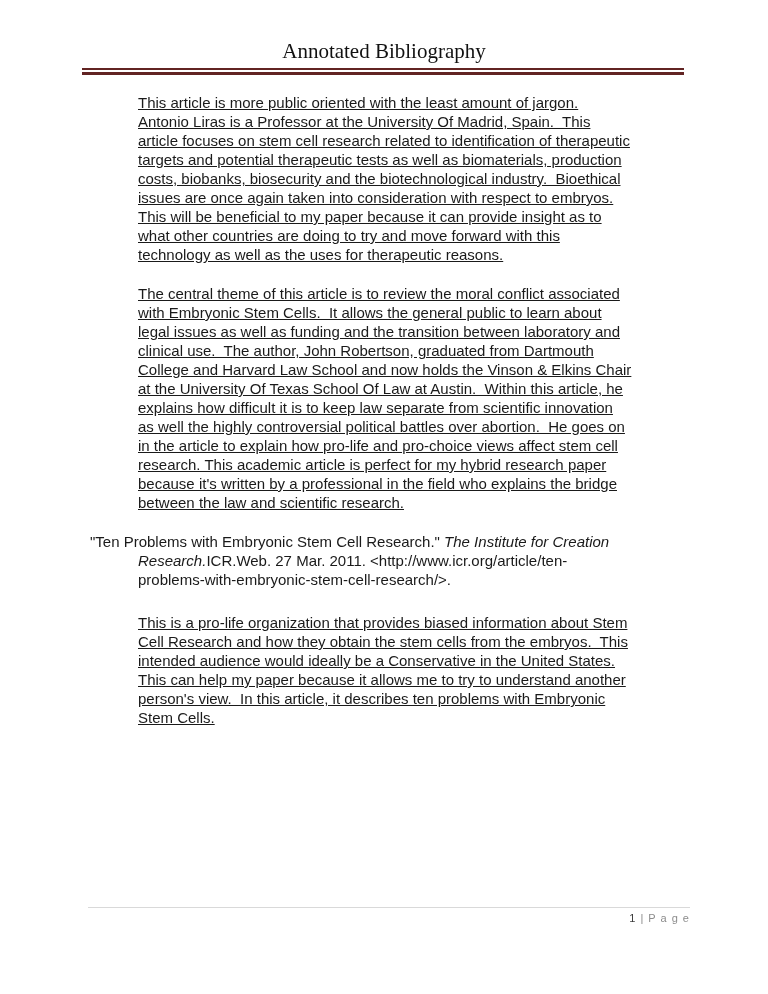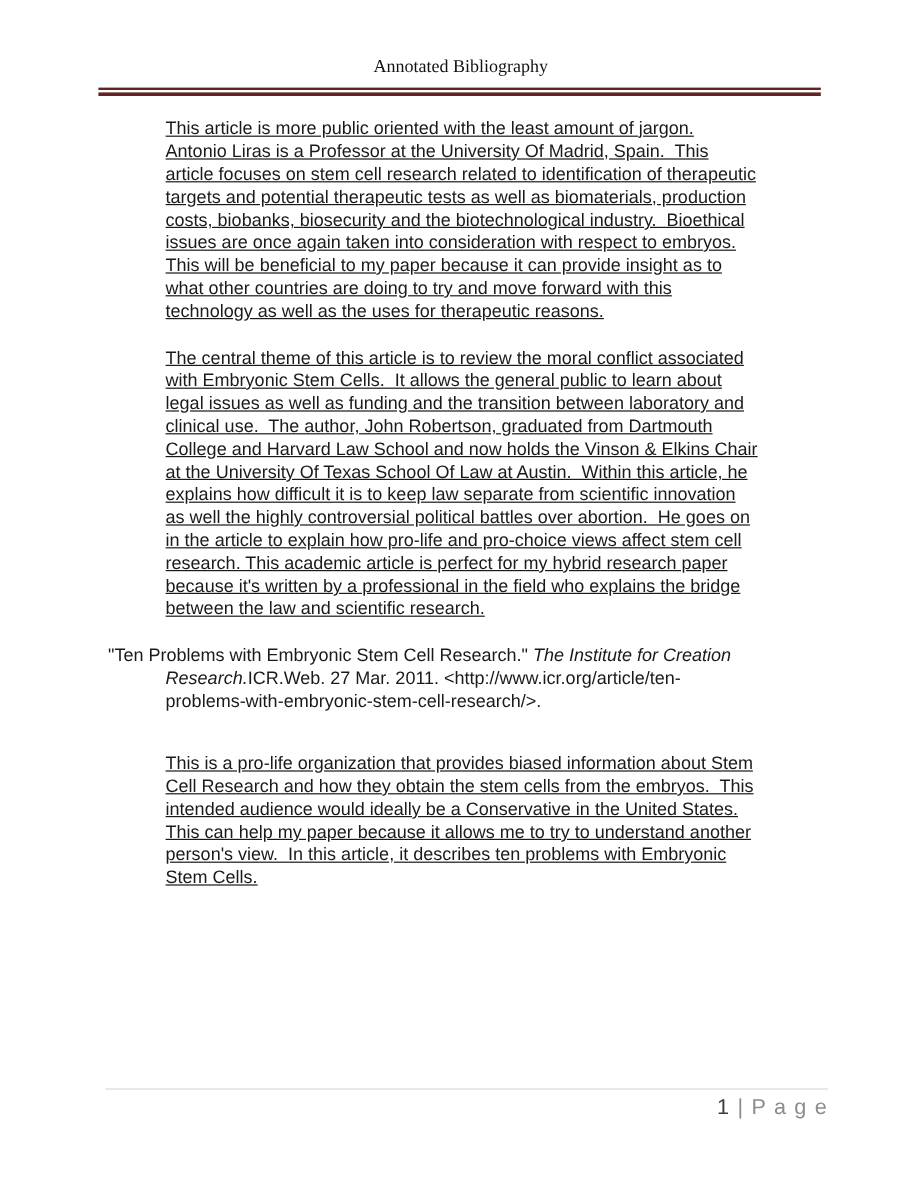--- a/index.html
+++ b/index.html
@@ -14,25 +14,25 @@
     background: #ffffff;
     overflow: hidden;
     font-family: "Liberation Sans", sans-serif;
     color: #1a1a1a;
   }
   .content {
     padding: 38px 90px 0 90px;
   }
   .doc-title {
     font-family: "Liberation Serif", "DejaVu Serif", serif;
-    font-size: 15px;
+    font-size: 21px;
     font-weight: normal;
     text-align: center;
     color: #111111;
-    margin: 5px 0 3px 0;
+    margin: 0 0 3px 0;
     line-height: 27px;
   }
   .title-rule {
     height: 2px;
     border-top: 2px solid #622423;
     border-bottom: 3px solid #622423;
     margin: 0 -6px 0 -8px;
   }
   .bibliography {
     margin-top: 18px;
@@ -44,34 +44,34 @@
     padding-left: 48px;
     text-indent: -48px;
     white-space: pre-wrap;
   }
   .annotation {
     margin: 0 0 20px 48px;
     white-space: pre-wrap;
     text-decoration: underline;
   }
   .annotation.gap-lg {
-    margin-top: 33px;
+    margin-top: 24px;
   }
   .it {
     font-style: italic;
   }
   .page-footer {
     position: absolute;
     left: 88px;
     right: 78px;
     top: 907px;
     border-top: 1px solid #d9d9d9;
     padding-top: 4px;
     text-align: right;
-    font-size: 18px;
+    font-size: 11px;
     letter-spacing: 1px;
   }
   .page-footer .num { color: #3b3b3b; }
   .page-footer .div, .page-footer .lbl { color: #8c8c8c; }
 </style>
 </head>
 <body>
 
 <div class="page">
   <div class="content">

